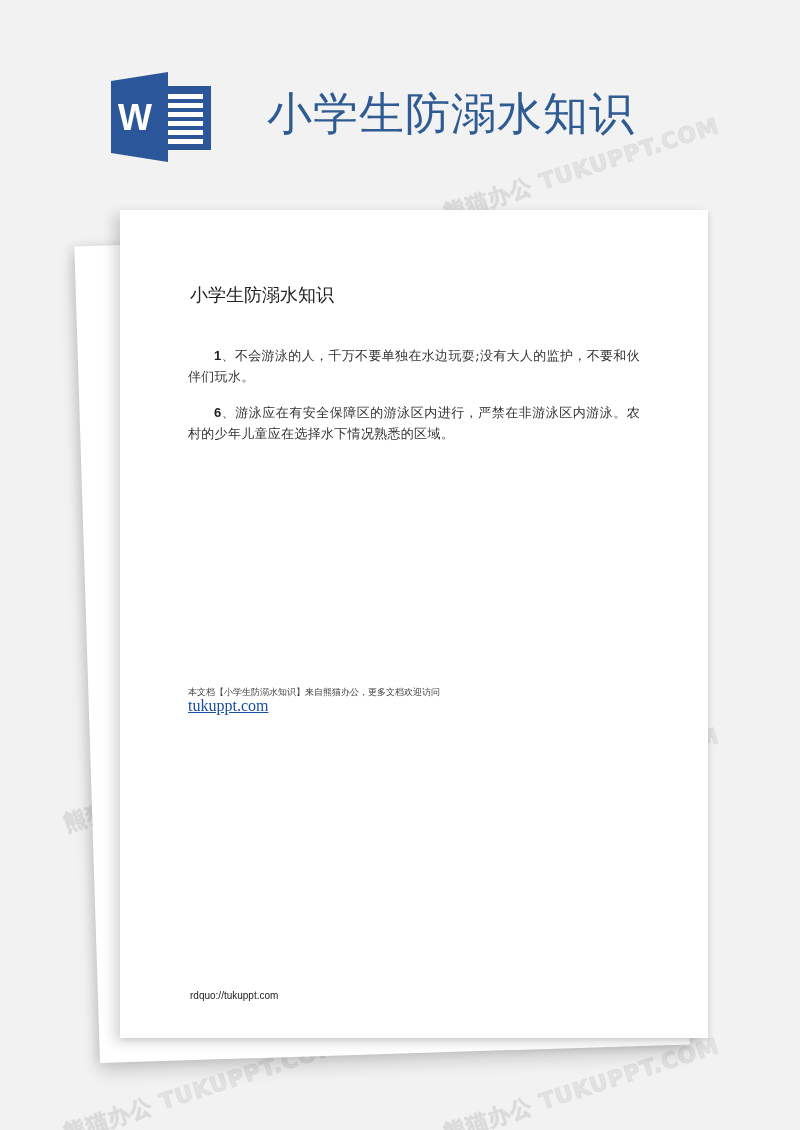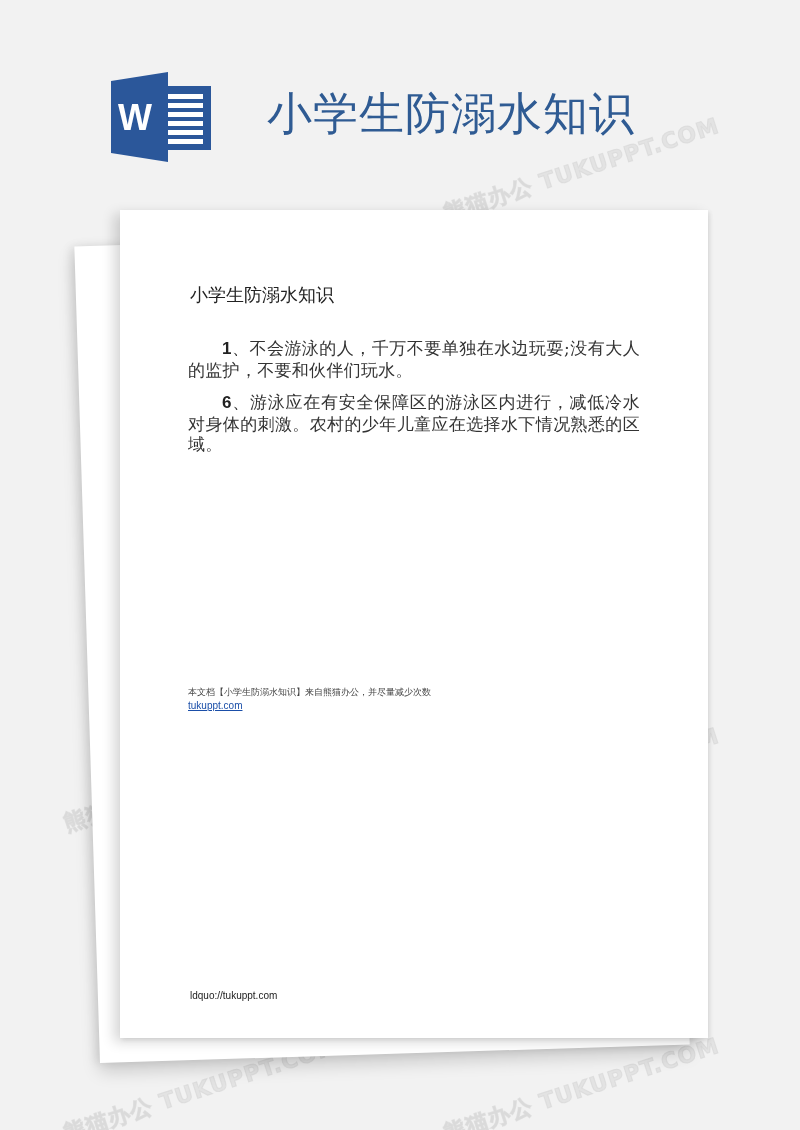--- a/index.html
+++ b/index.html
@@ -26,30 +26,30 @@
     background: #fff;
     box-shadow: -6px 4px 12px rgba(0,0,0,0.16), 2px 2px 4px rgba(0,0,0,0.08);
   }
   .doc-title {
     position: absolute; left: 70px; top: 72px;
     font-family: "DejaVu Sans", "Liberation Sans", sans-serif;
     font-size: 18px; color: #222; line-height: 26px;
   }
   .doc-body { position: absolute; left: 68px; top: 120px; width: 452px; }
   .para {
-    margin: 8px 0 12px 0; font-size: 17px; line-height: 20.6px; color: #333;
+    margin: 16px 0 12px 0; font-size: 13px; line-height: 20.6px; color: #333;
     text-indent: 2em; text-align: justify; letter-spacing: 0.3px;
   }
   .para .num { font-family: "Liberation Sans", sans-serif; font-weight: bold; color: #222; }
   .source-note {
     position: absolute; left: 68px; top: 475px; font-size: 9px; color: #444; line-height: 14px;
   }
   .source-link {
     position: absolute; left: 68px; top: 489px;
-    font-family: Liberation Sans, sans-serif; font-size: 10px; color: #1a4ea8;
+    font-family: Liberation Serif, serif; font-size: 16px; color: #1a4ea8;
     text-decoration: underline; line-height: 14px;
   }
   .footer-url {
     position: absolute; left: 70px; top: 780px;
     font-family: "Liberation Sans", sans-serif; font-size: 10px; color: #222;
   }
   .watermark {
     position: absolute; font-family: "DejaVu Sans", sans-serif; font-weight: bold;
     font-size: 22px; color: rgba(200,200,200,0.35); white-space: nowrap;
     transform: rotate(-18deg); transform-origin: 0 0; pointer-events: none;
@@ -79,18 +79,18 @@
 <div class="watermark" style="left:440px; top:810px;">熊猫办公 TUKUPPT.COM</div>
 <div class="watermark" style="left:60px; top:1120px;">熊猫办公 TUKUPPT.COM</div>
 <div class="watermark" style="left:440px; top:1120px;">熊猫办公 TUKUPPT.COM</div>
 
 <div class="back-page"></div>
 
 <div class="front-page">
   <div class="doc-title">小学生防溺水知识</div>
   <div class="doc-body">
     <p class="para"><span class="num">1</span><span>、不会游泳的人，千万不要单独在水边玩耍;没有大人的监护，不要和伙伴们玩水。</span></p>
-    <p class="para"><span class="num">6</span><span>、游泳应在有安全保障区的游泳区内进行，减低冷水对身体的刺激。农村的少年儿童应在选择水下情况熟悉的区域。</span></p>
+    <p class="para"><span class="num">6</span><span>、游泳应在有安全保障区的游泳区内进行，严禁在非游泳区内游泳。农村的少年儿童应在选择水下情况熟悉的区域。</span></p>
   </div>
-  <div class="source-note">本文档【小学生防溺水知识】来自熊猫办公，并尽量减少次数</div>
+  <div class="source-note">本文档【小学生防溺水知识】来自熊猫办公，更多文档欢迎访问</div>
   <a class="source-link">tukuppt.com</a>
-  <div class="footer-url">ldquo://tukuppt.com</div>
+  <div class="footer-url">rdquo://tukuppt.com</div>
 </div>
 
 </body></html>

